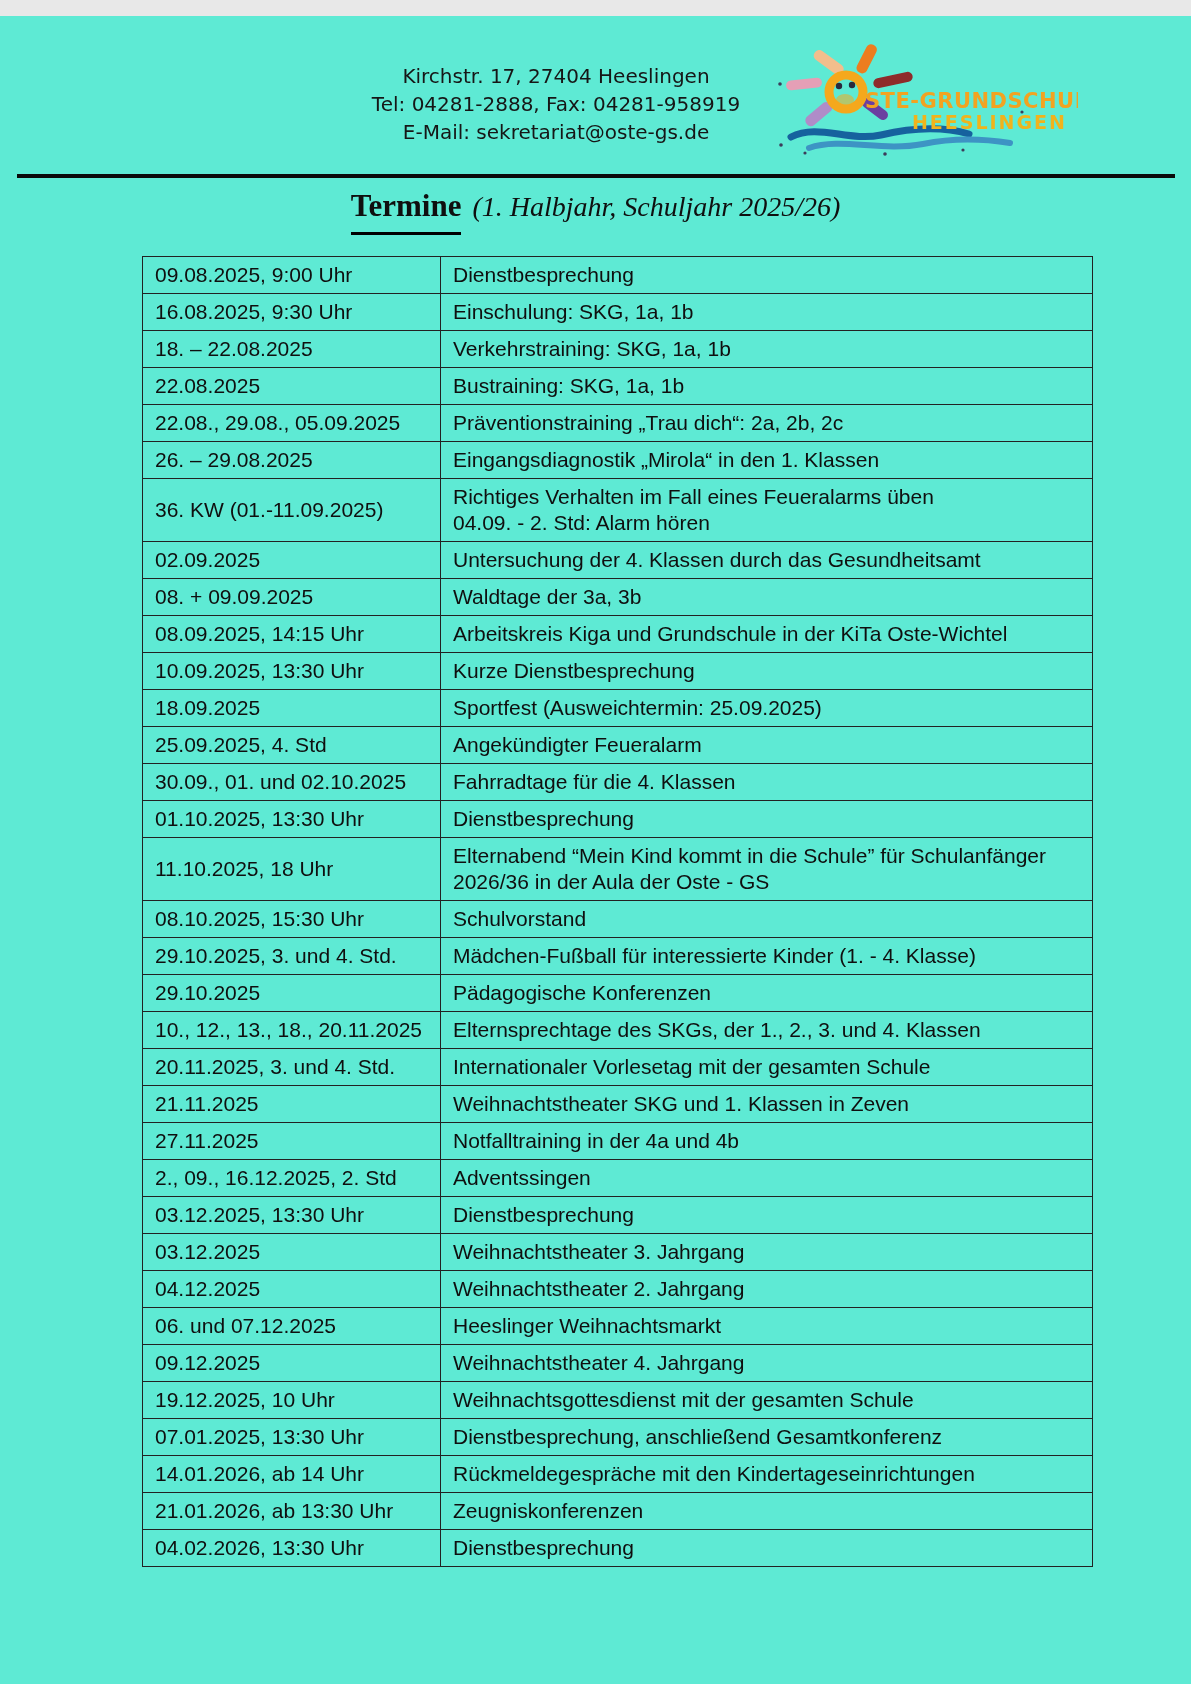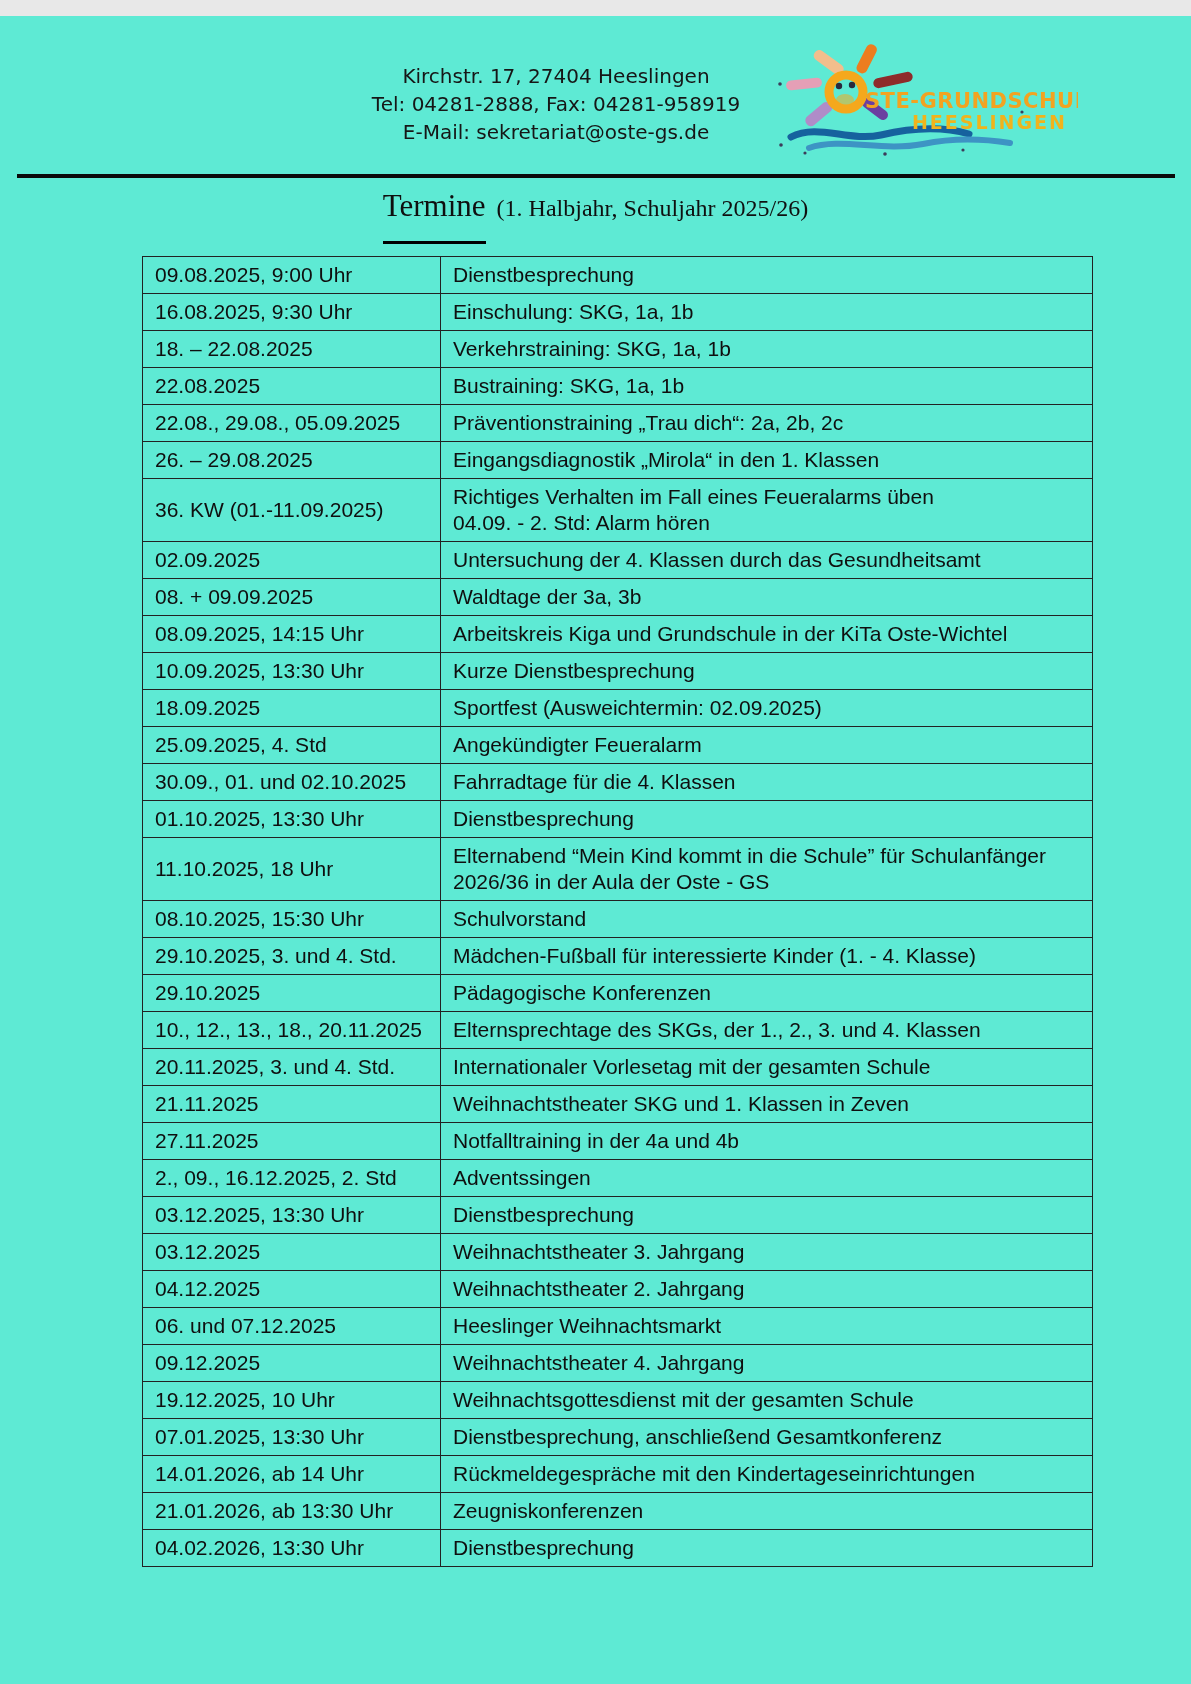--- a/index.html
+++ b/index.html
@@ -46,28 +46,29 @@
     position: absolute;
     top: 172px;
     left: 0;
     width: 100%;
     text-align: center;
     font-family: "Liberation Serif", serif;
     white-space: nowrap;
   }
   .title-main {
     font-size: 31px;
-    font-weight: normal;
+    font-weight: bold;
     border-bottom: 3px solid #000;
-    padding-bottom: 17px;
+    padding-bottom: 8px;
     display: inline-block;
     line-height: 1.15;
   }
   .title-sub {
-    font-size: 24px;
+    font-size: 28px;
+    font-style: italic;
     margin-left: 11px;
   }
 
   
   table.schedule {
     position: absolute;
     top: 240px;
     left: 142px;
     width: 951px;
     border-collapse: collapse;
@@ -190,21 +191,21 @@
           <td class="event-cell">Arbeitskreis Kiga und Grundschule in der KiTa Oste-Wichtel</td>
         </tr>
 
         <tr>
           <td class="date-cell">10.09.2025, 13:30 Uhr</td>
           <td class="event-cell">Kurze Dienstbesprechung</td>
         </tr>
 
         <tr>
           <td class="date-cell">18.09.2025</td>
-          <td class="event-cell">Sportfest (Ausweichtermin: 02.09.2025)</td>
+          <td class="event-cell">Sportfest (Ausweichtermin: 25.09.2025)</td>
         </tr>
 
         <tr>
           <td class="date-cell">25.09.2025, 4. Std</td>
           <td class="event-cell">Angekündigter Feueralarm</td>
         </tr>
 
         <tr>
           <td class="date-cell">30.09., 01. und 02.10.2025</td>
           <td class="event-cell">Fahrradtage für die 4. Klassen</td>

